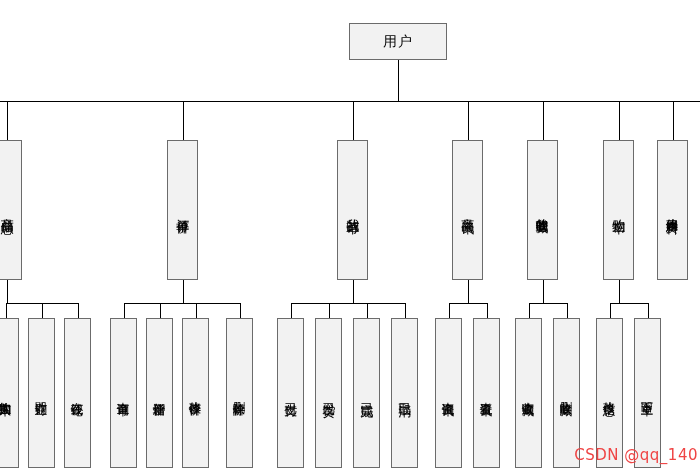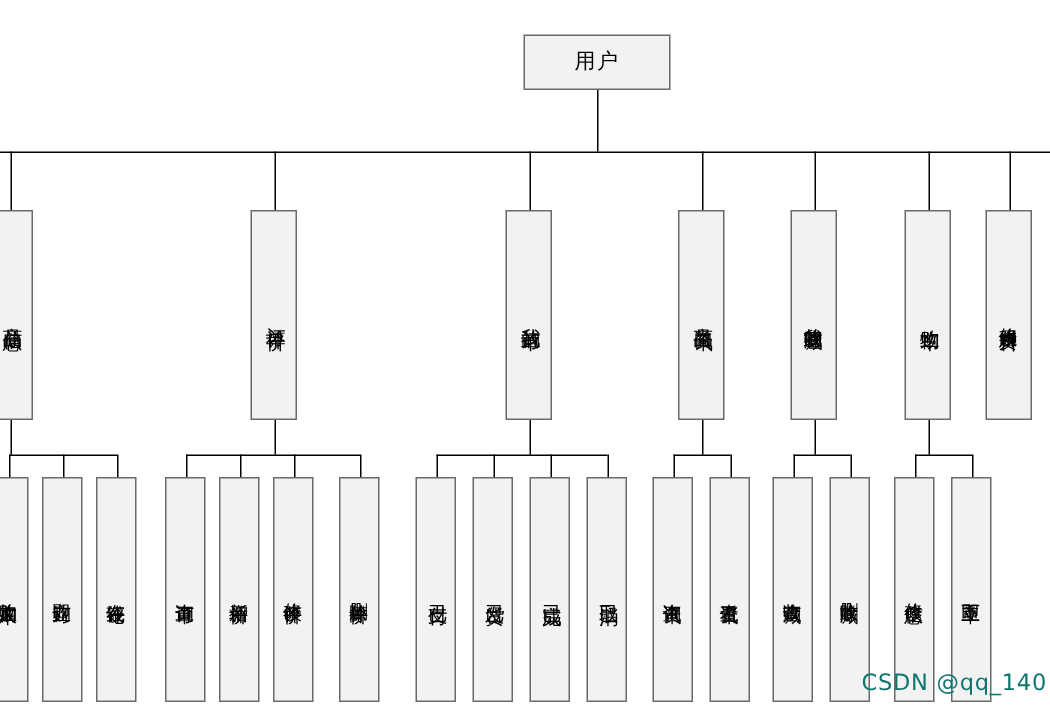--- a/index.html
+++ b/index.html
@@ -58,21 +58,21 @@
     position: absolute;
     background: #000000;
   }
   .edge.hline { height: 1px; }
   .edge.vline { width: 1px; }
   .watermark {
     position: absolute;
     right: 2px;
     bottom: 6px;
     font-size: 15px;
-    color: #0f766e;
+    color: #ef4444;
     font-family: "DejaVu Sans", "Liberation Sans", sans-serif;
     letter-spacing: 0.5px;
     white-space: nowrap;
   }
 </style>
 </head>
 <body>
 
 <div id="diagram">
     <div class="node h" style="left: 349px; top: 23px; width: 98px; height: 37px;">

